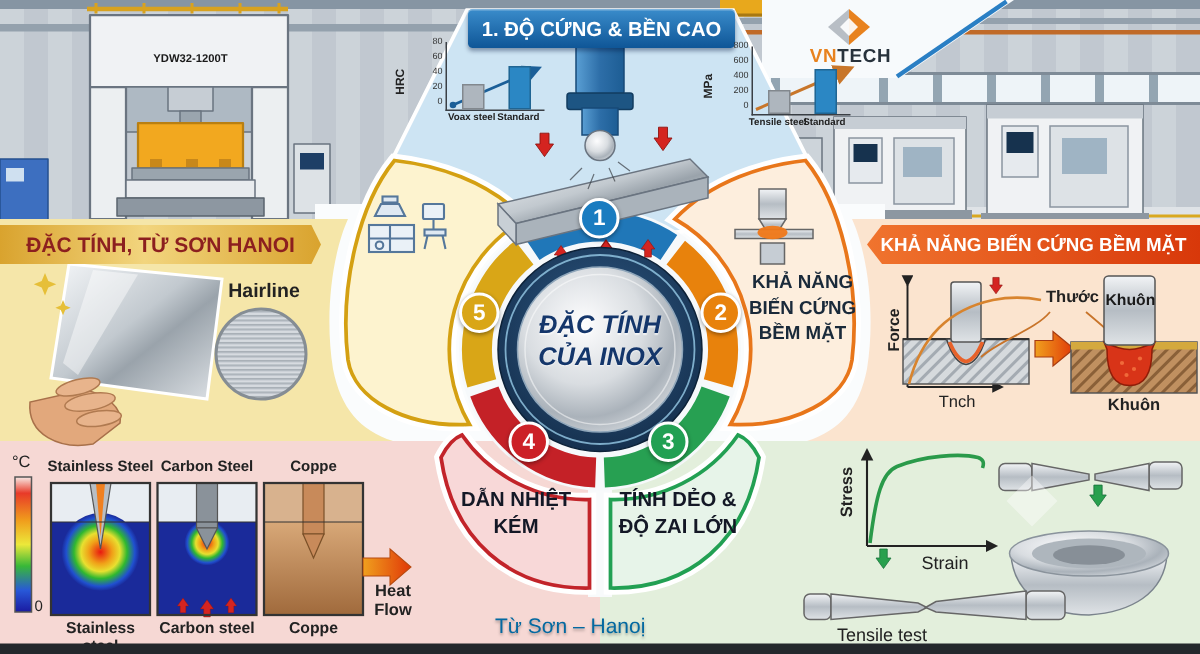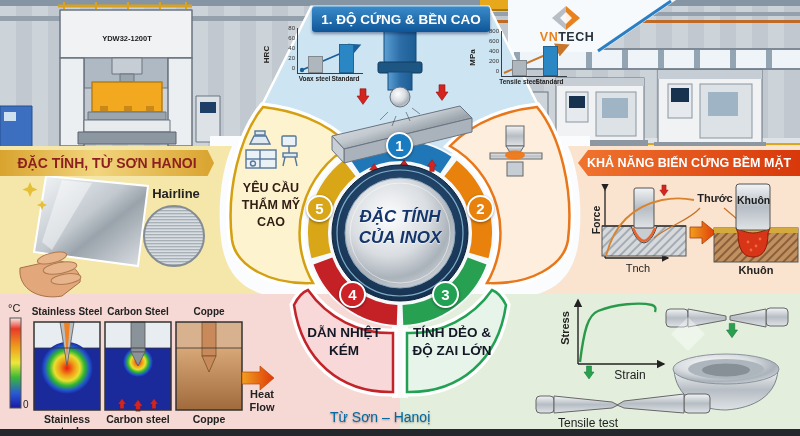--- a/index.html
+++ b/index.html
@@ -455,23 +455,23 @@
   <div class="vlab" style="left:464px;top:53px;font-size:8px">MPa</div>
 
   <div class="center-title">ĐẶC TÍNH
 CỦA INOX</div>
   <div class="badge" style="left:386px;top:132px;background:#1a7cc0">1</div>
   <div class="badge" style="left:467px;top:195px;background:#e8820c">2</div>
   <div class="badge" style="left:432px;top:281px;background:#22a053">3</div>
   <div class="badge" style="left:339px;top:281px;background:#cc2127">4</div>
   <div class="badge" style="left:306px;top:195px;background:#d9a617">5</div>
 
-  <div class="petal-label" style="left:234px;top:180px;width:74px;font-size:12.5px;line-height:1.35;color:#332015">YÊU CẦU
-THẨM MỸ
-CAO</div>
+  <div class="petal-label" style="left:494px;top:180px;width:82px;font-size:12.5px;line-height:1.35;color:#1a2a3a">KHẢ NĂNG
+BIẾN CỨNG
+BỀM MẶT</div>
   <div class="petal-label" style="left:302px;top:324px;width:84px;font-size:13.5px;line-height:1.3;color:#141826">DẪN NHIỆT
 KÉM</div>
   <div class="petal-label" style="left:406px;top:324px;width:92px;font-size:13.5px;line-height:1.3;color:#141826">TÍNH DẺO &amp;
 ĐỘ ZAI LỚN</div>
 
   <div class="t" style="left:146px;top:186px;width:60px;text-align:center;font-size:13px;font-weight:bold">Hairline</div>
 
   <div class="vlab" style="left:582px;top:214px;font-size:10.5px">Force</div>
   <div class="t" style="left:618px;top:262px;width:40px;text-align:center;font-size:11px">Tnch</div>
   <div class="t" style="left:692px;top:192px;width:46px;text-align:center;font-size:11px;font-weight:bold">Thước</div>

